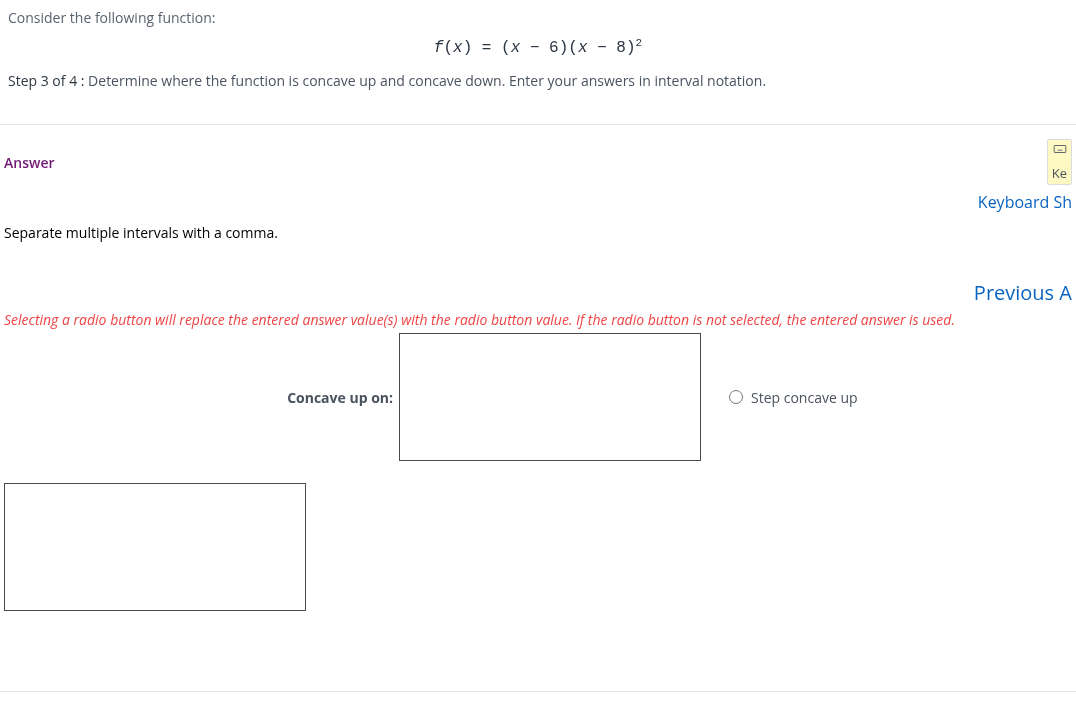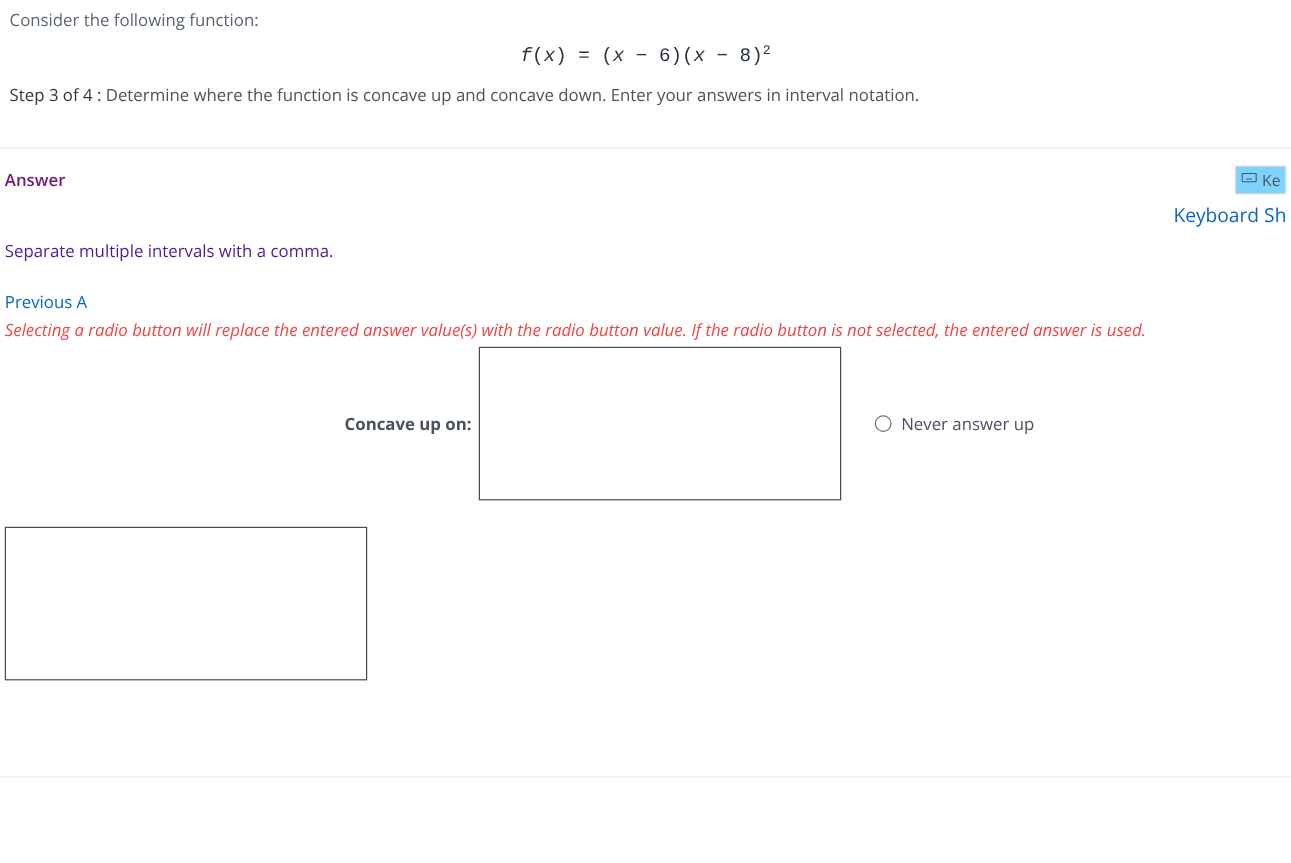--- a/index.html
+++ b/index.html
@@ -50,43 +50,44 @@
   }
   .answer-header .title {
     font-weight: 600;
     color: #701a75;
   }
   .kb-btn {
     display: inline-flex;
     align-items: flex-end;
     gap: 4px;
     border: 1px solid #d9dce0;
-    background: #7dd3fc;
+    background: #fef9c3;
     padding: 2px 4px;
     border-radius: 2px;
     font-size: 13px;
     color: #4a5360;
+    flex-direction: column;
   }
   .kb-btn svg { width: 14px; height: 14px; }
   .kb-link {
     text-align: right;
     color: #0a64c2;
     font-size: 16px;
     padding-right: 0;
     margin-top: 2px;
   }
   .note {
-    color: #4c1d95;
+    color: #000000;
     margin-top: 10px;
   }
   .prev-link {
-    text-align: left;
+    text-align: right;
     color: #0a64c2;
-    font-size: 14px;
-    margin-top: 24px;
+    font-size: 20px;
+    margin-top: 37px;
     margin-bottom: 4px;
   }
   .hint {
     color: #ef4444;
     margin-bottom: 4px;
     font-style: italic;
   }
   .row {
     display: flex;
     align-items: center;
@@ -167,21 +168,21 @@
 
   <div class="prev-link">Previous A</div>
 
   <div class="hint">Selecting a radio button will replace the entered answer value(s) with the radio button value. If the radio button is not selected, the entered answer is used.</div>
 
   <div class="row">
     <div class="row-label">Concave up on:</div>
     <div class="row-input"></div>
     <label class="row-radio">
       <input type="radio" style="">
-      <span>Never answer up</span>
+      <span>Step concave up</span>
     </label>
   </div>
 
   <div class="row">
     <div class="row-input"></div>
   </div>
 
 </div>
 
 <div class="bottom-bar"></div>

